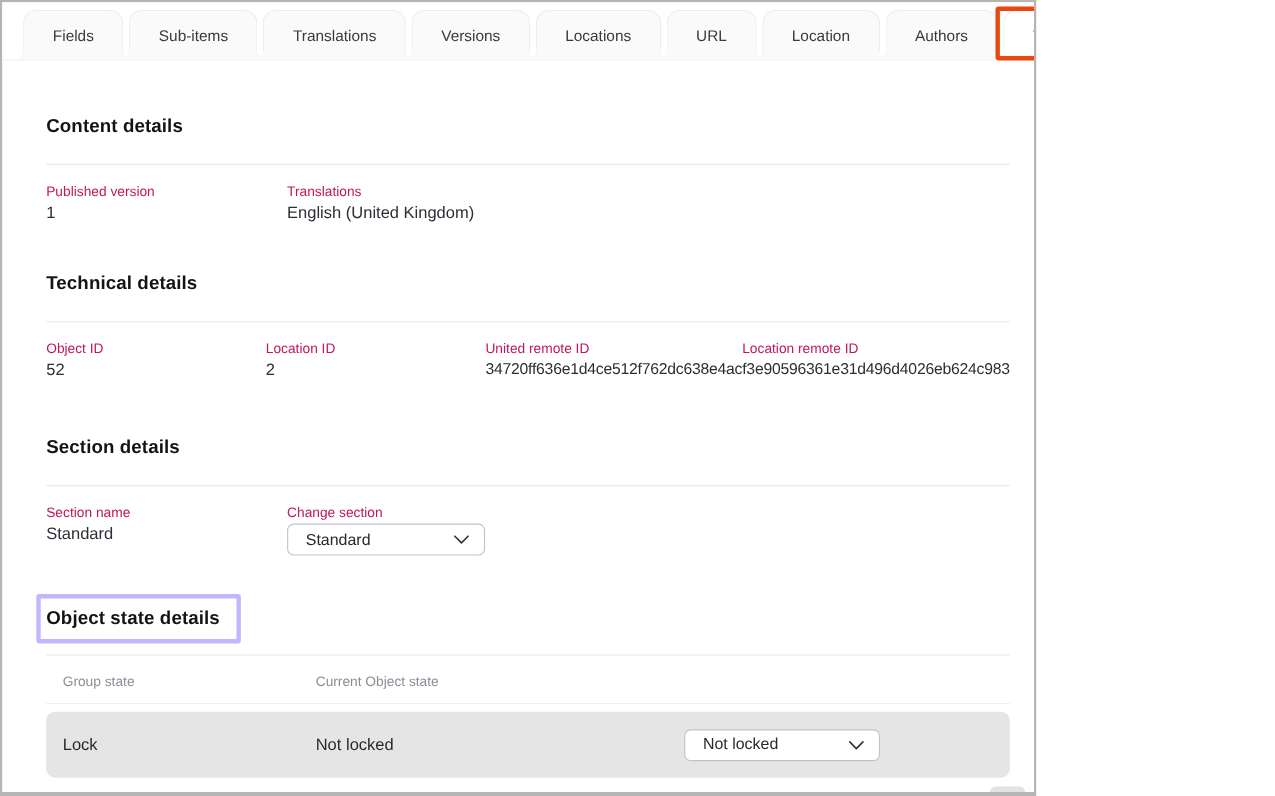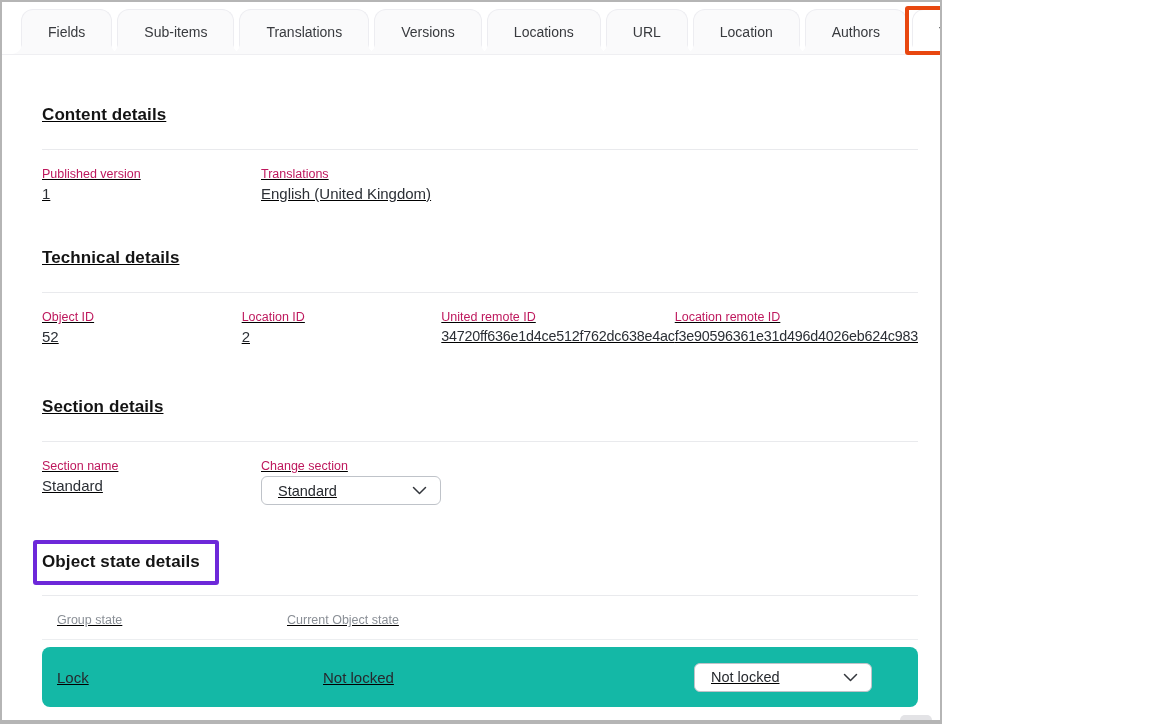--- a/index.html
+++ b/index.html
@@ -54,21 +54,21 @@
 
   .highlight-ring {
     position:absolute; left:-8px; right:-8px; top:-4px; bottom:-1px;
     border:4px solid #e8470f;
     border-radius:3px;
     pointer-events:none;
     z-index:6;
   }
 
   
-  .main { padding:0 22px 0 40px;text-decoration:underline; }
+  .main { padding:0 22px 0 40px; }
 
   .section-title {
     font-size:17px; font-weight:bold; color:#141414;
     letter-spacing:.1px;
   }
   .mt-s1 { margin-top:50px; }
   .mt-s2 { margin-top:46px; }
   .mt-s3 { margin-top:52px; }
 
   .divider { height:1px; background:#e9eaed; margin-top:24px; }
@@ -90,44 +90,43 @@
     font-size:14.5px; color:#26292e;
     cursor:pointer;
   }
   .dropdown svg { display:block; }
 
   
   .osd-title-wrap {
     display:inline-block;
     margin-top:35px;
     margin-left:-9px;
-    border:4px solid #6d28d9;
+    border:4px solid #c4b5fd;
     border-radius:3px;
     padding:8px 15px 9px 5px;
   }
   .divider.osd { margin-top:10px; }
 
   .osd-header {
     display:grid; grid-template-columns:230px 335px 1fr;
     padding-left:15px;
   }
   .osd-header .hdr {
     font-size:12.5px; color:#8a8f96;
     padding:17px 0 12px;
   }
   .osd-divider { height:1px; background:#eceef0; }
   .osd-row {
     margin-top:7px;
-    background:#14b8a6;
+    background:#e5e5e5;
     border-radius:8px;
     height:60px;
     display:grid; grid-template-columns:230px 335px 1fr;
     padding-left:15px;
     align-items:center;
-    gap:36px;
   }
   .osd-cell { font-size:15px; color:#26292e; }
   .osd-row .dropdown { margin-top:0; width:178px; }
 
   .bottom-sliver {
     position:absolute; right:8px; bottom:-2px;
     width:32px; height:7px;
     background:#e3e3e6;
     border-radius:5px 5px 0 0;
   }

